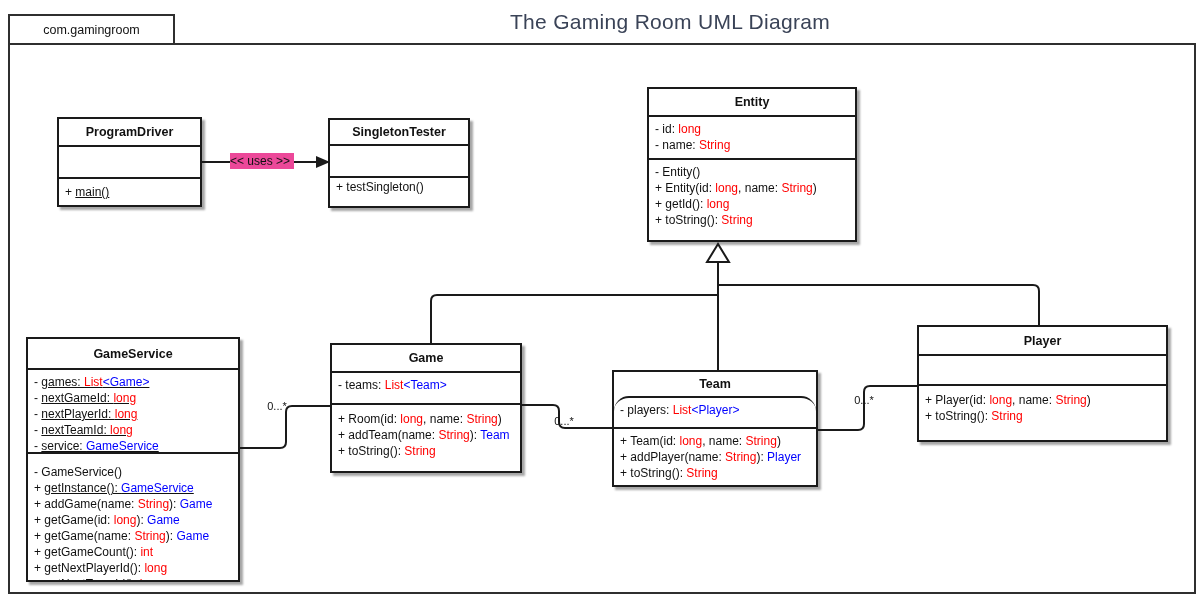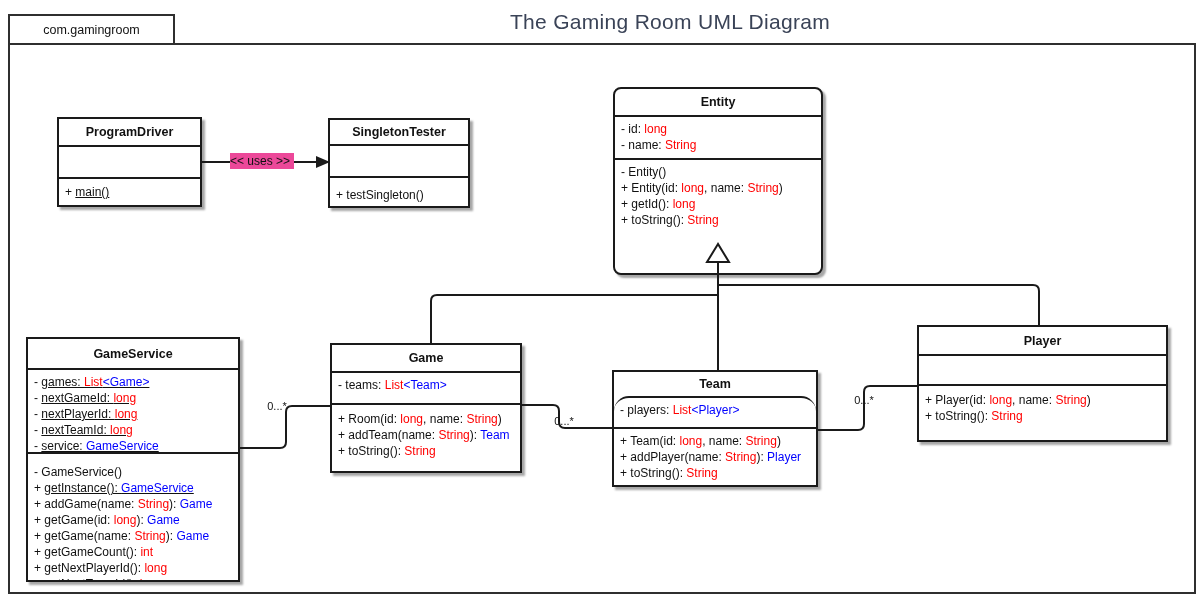--- a/index.html
+++ b/index.html
@@ -58,26 +58,26 @@
   <div class="uml-title" style="height:26px;">ProgramDriver</div>
   <div class="uml-attrs" style="height:32px;"></div>
   <div class="uml-methods" style="padding-top:5px;">
       <div class="member"><span>+ </span><span class="u"><span>main()</span></span></div>
     </div>
 </div>
 
 <div class="uml-box" style="left:328px;top:118px;width:142px;height:90px;">
   <div class="uml-title" style="height:24px;">SingletonTester</div>
   <div class="uml-attrs" style="height:32px;"></div>
-  <div class="uml-methods" style="padding-top:9px;">
+  <div class="uml-methods" style="padding-top:1px;">
       <div class="member"><span>+ </span><span><span>testSingleton()</span></span></div>
     </div>
 </div>
 
-<div class="uml-box" style="left:613px;top:87px;width:210px;height:188px;border-radius:8px;">
+<div class="uml-box" style="left:647px;top:87px;width:210px;height:155px;">
   <div class="uml-title" style="height:26px;">Entity</div>
   <div class="uml-attrs" style="height:43px;">
       <div class="member"><span>- </span><span><span>id: </span><span style="color: rgb(255, 0, 0);">long</span></span></div>
       <div class="member"><span>- </span><span><span>name: </span><span style="color: rgb(255, 0, 0);">String</span></span></div>
     </div>
   <div class="uml-methods">
       <div class="member"><span>- </span><span><span>Entity()</span></span></div>
       <div class="member"><span>+ </span><span><span>Entity(id: </span><span style="color: rgb(255, 0, 0);">long</span><span>, name: </span><span style="color: rgb(255, 0, 0);">String</span><span>)</span></span></div>
       <div class="member"><span>+ </span><span><span>getId(): </span><span style="color: rgb(255, 0, 0);">long</span></span></div>
       <div class="member"><span>+ </span><span><span>toString(): </span><span style="color: rgb(255, 0, 0);">String</span></span></div>

